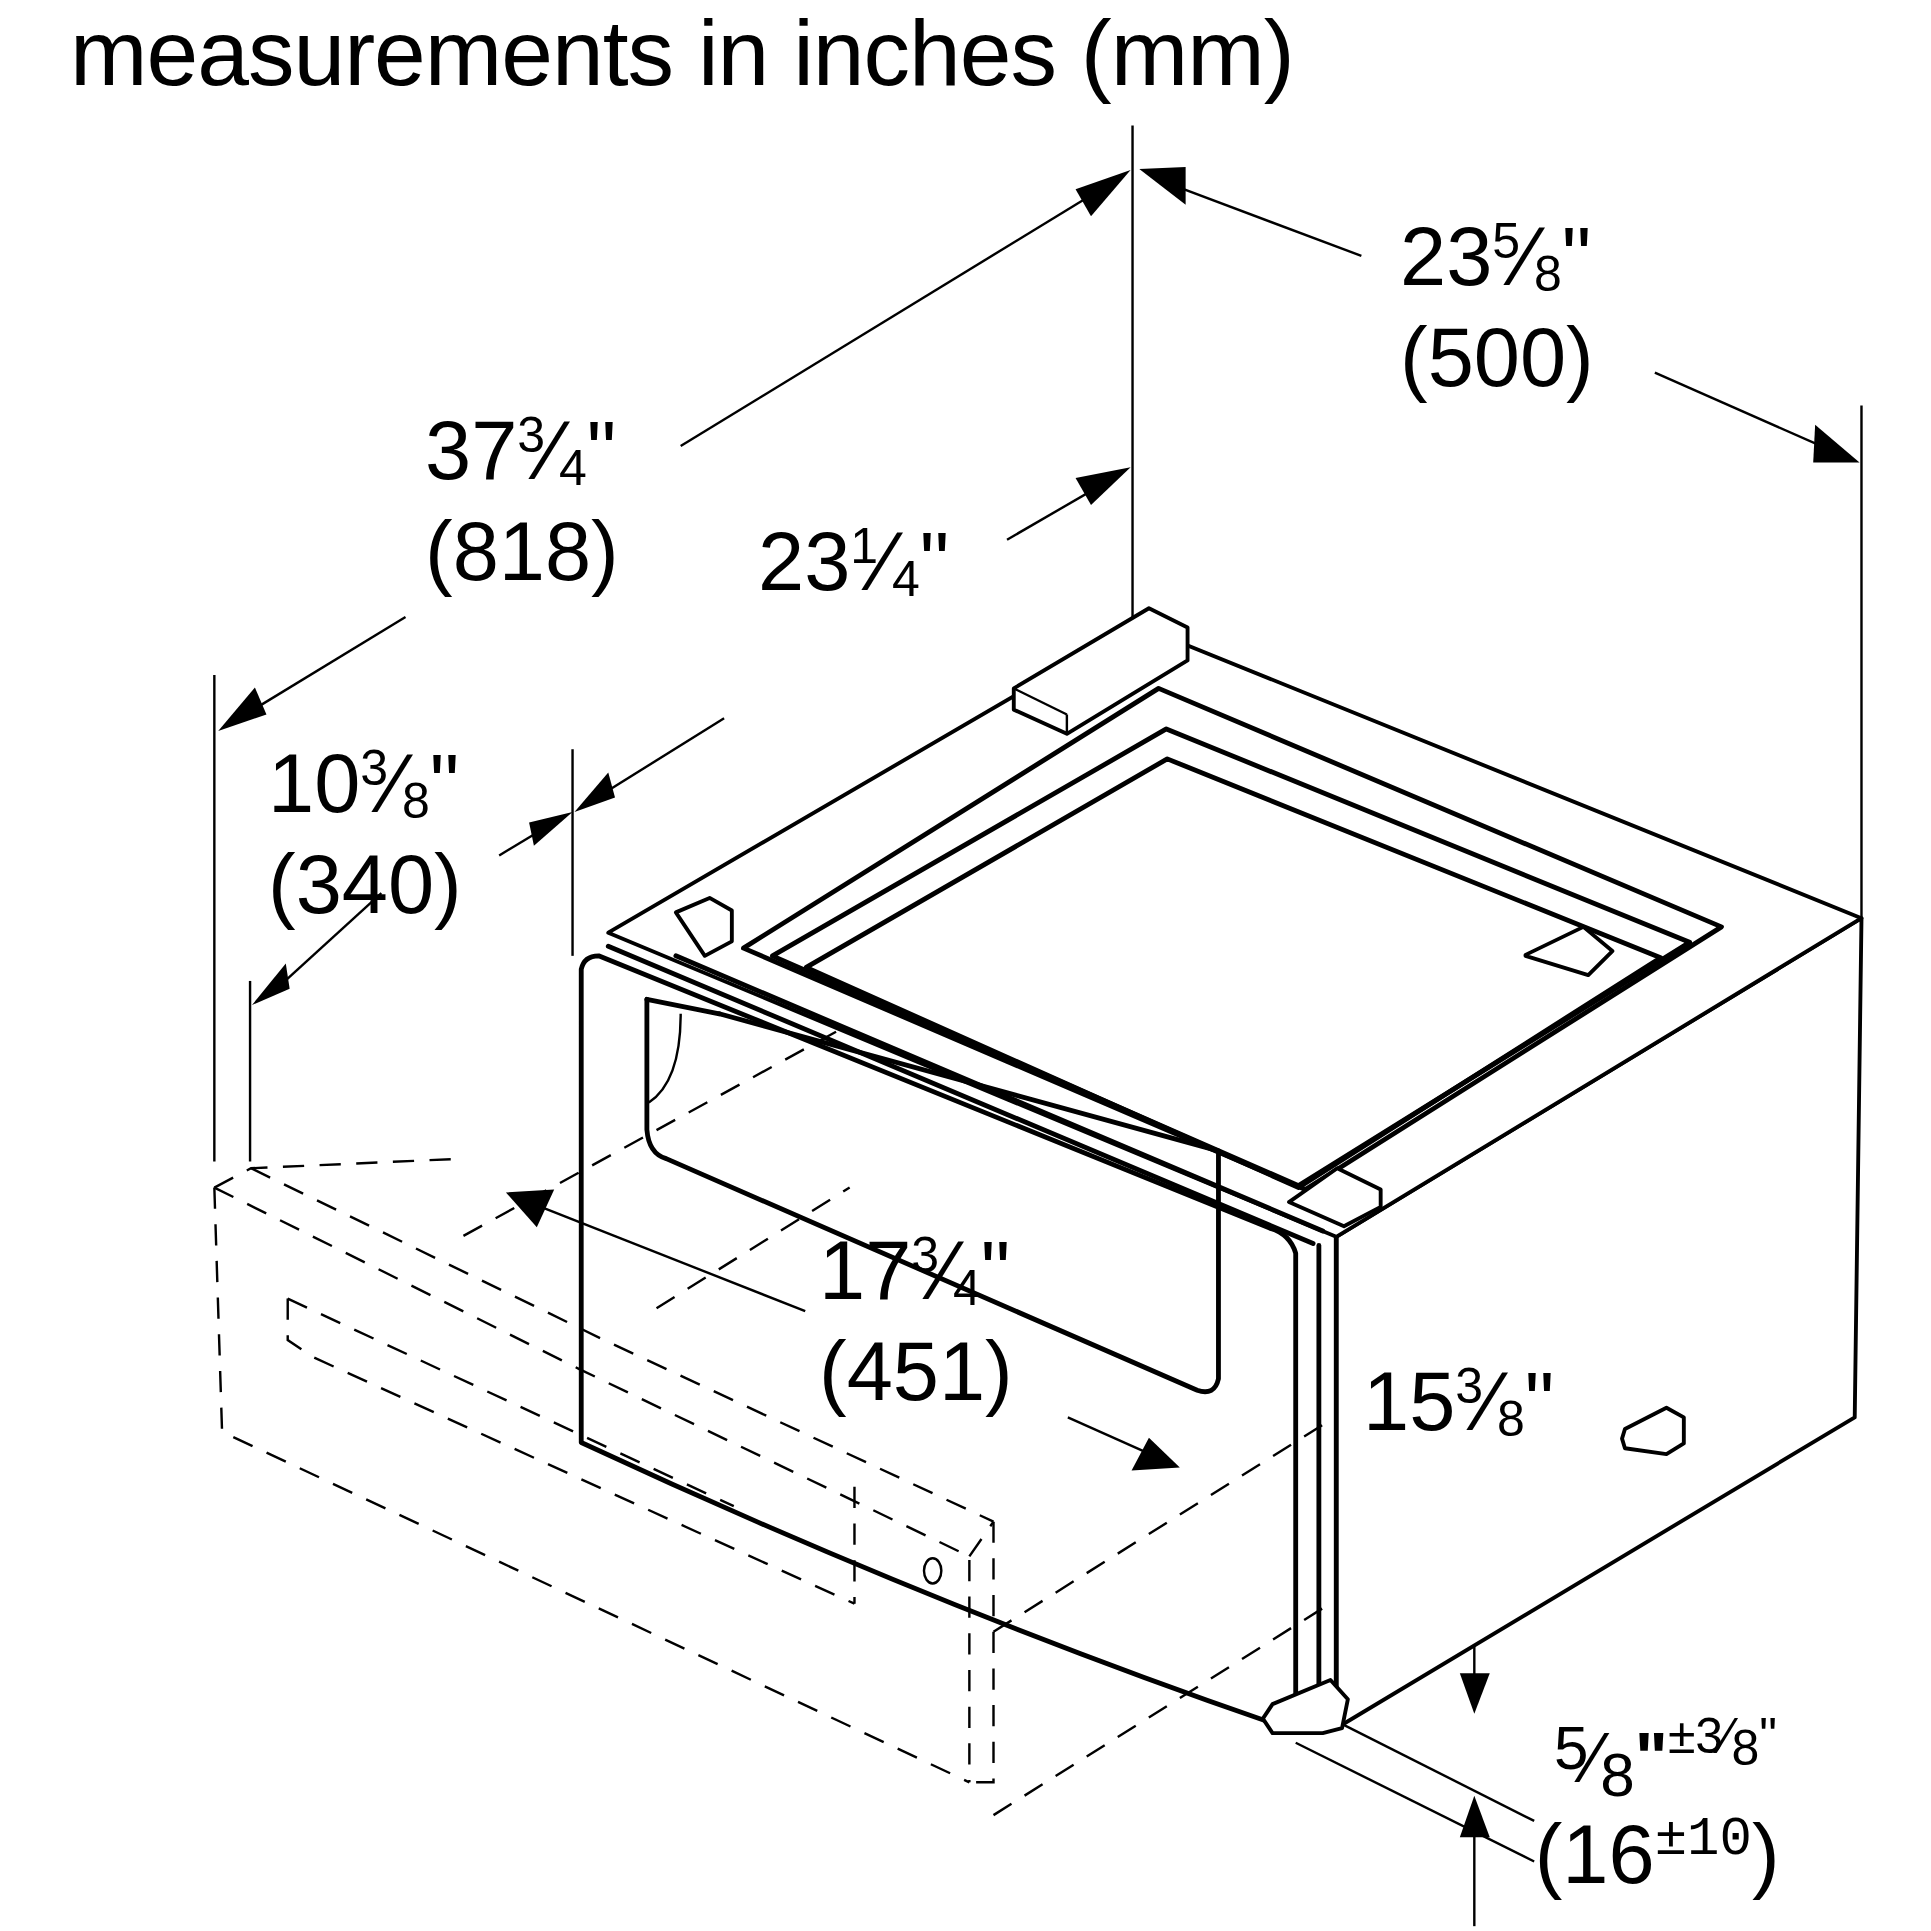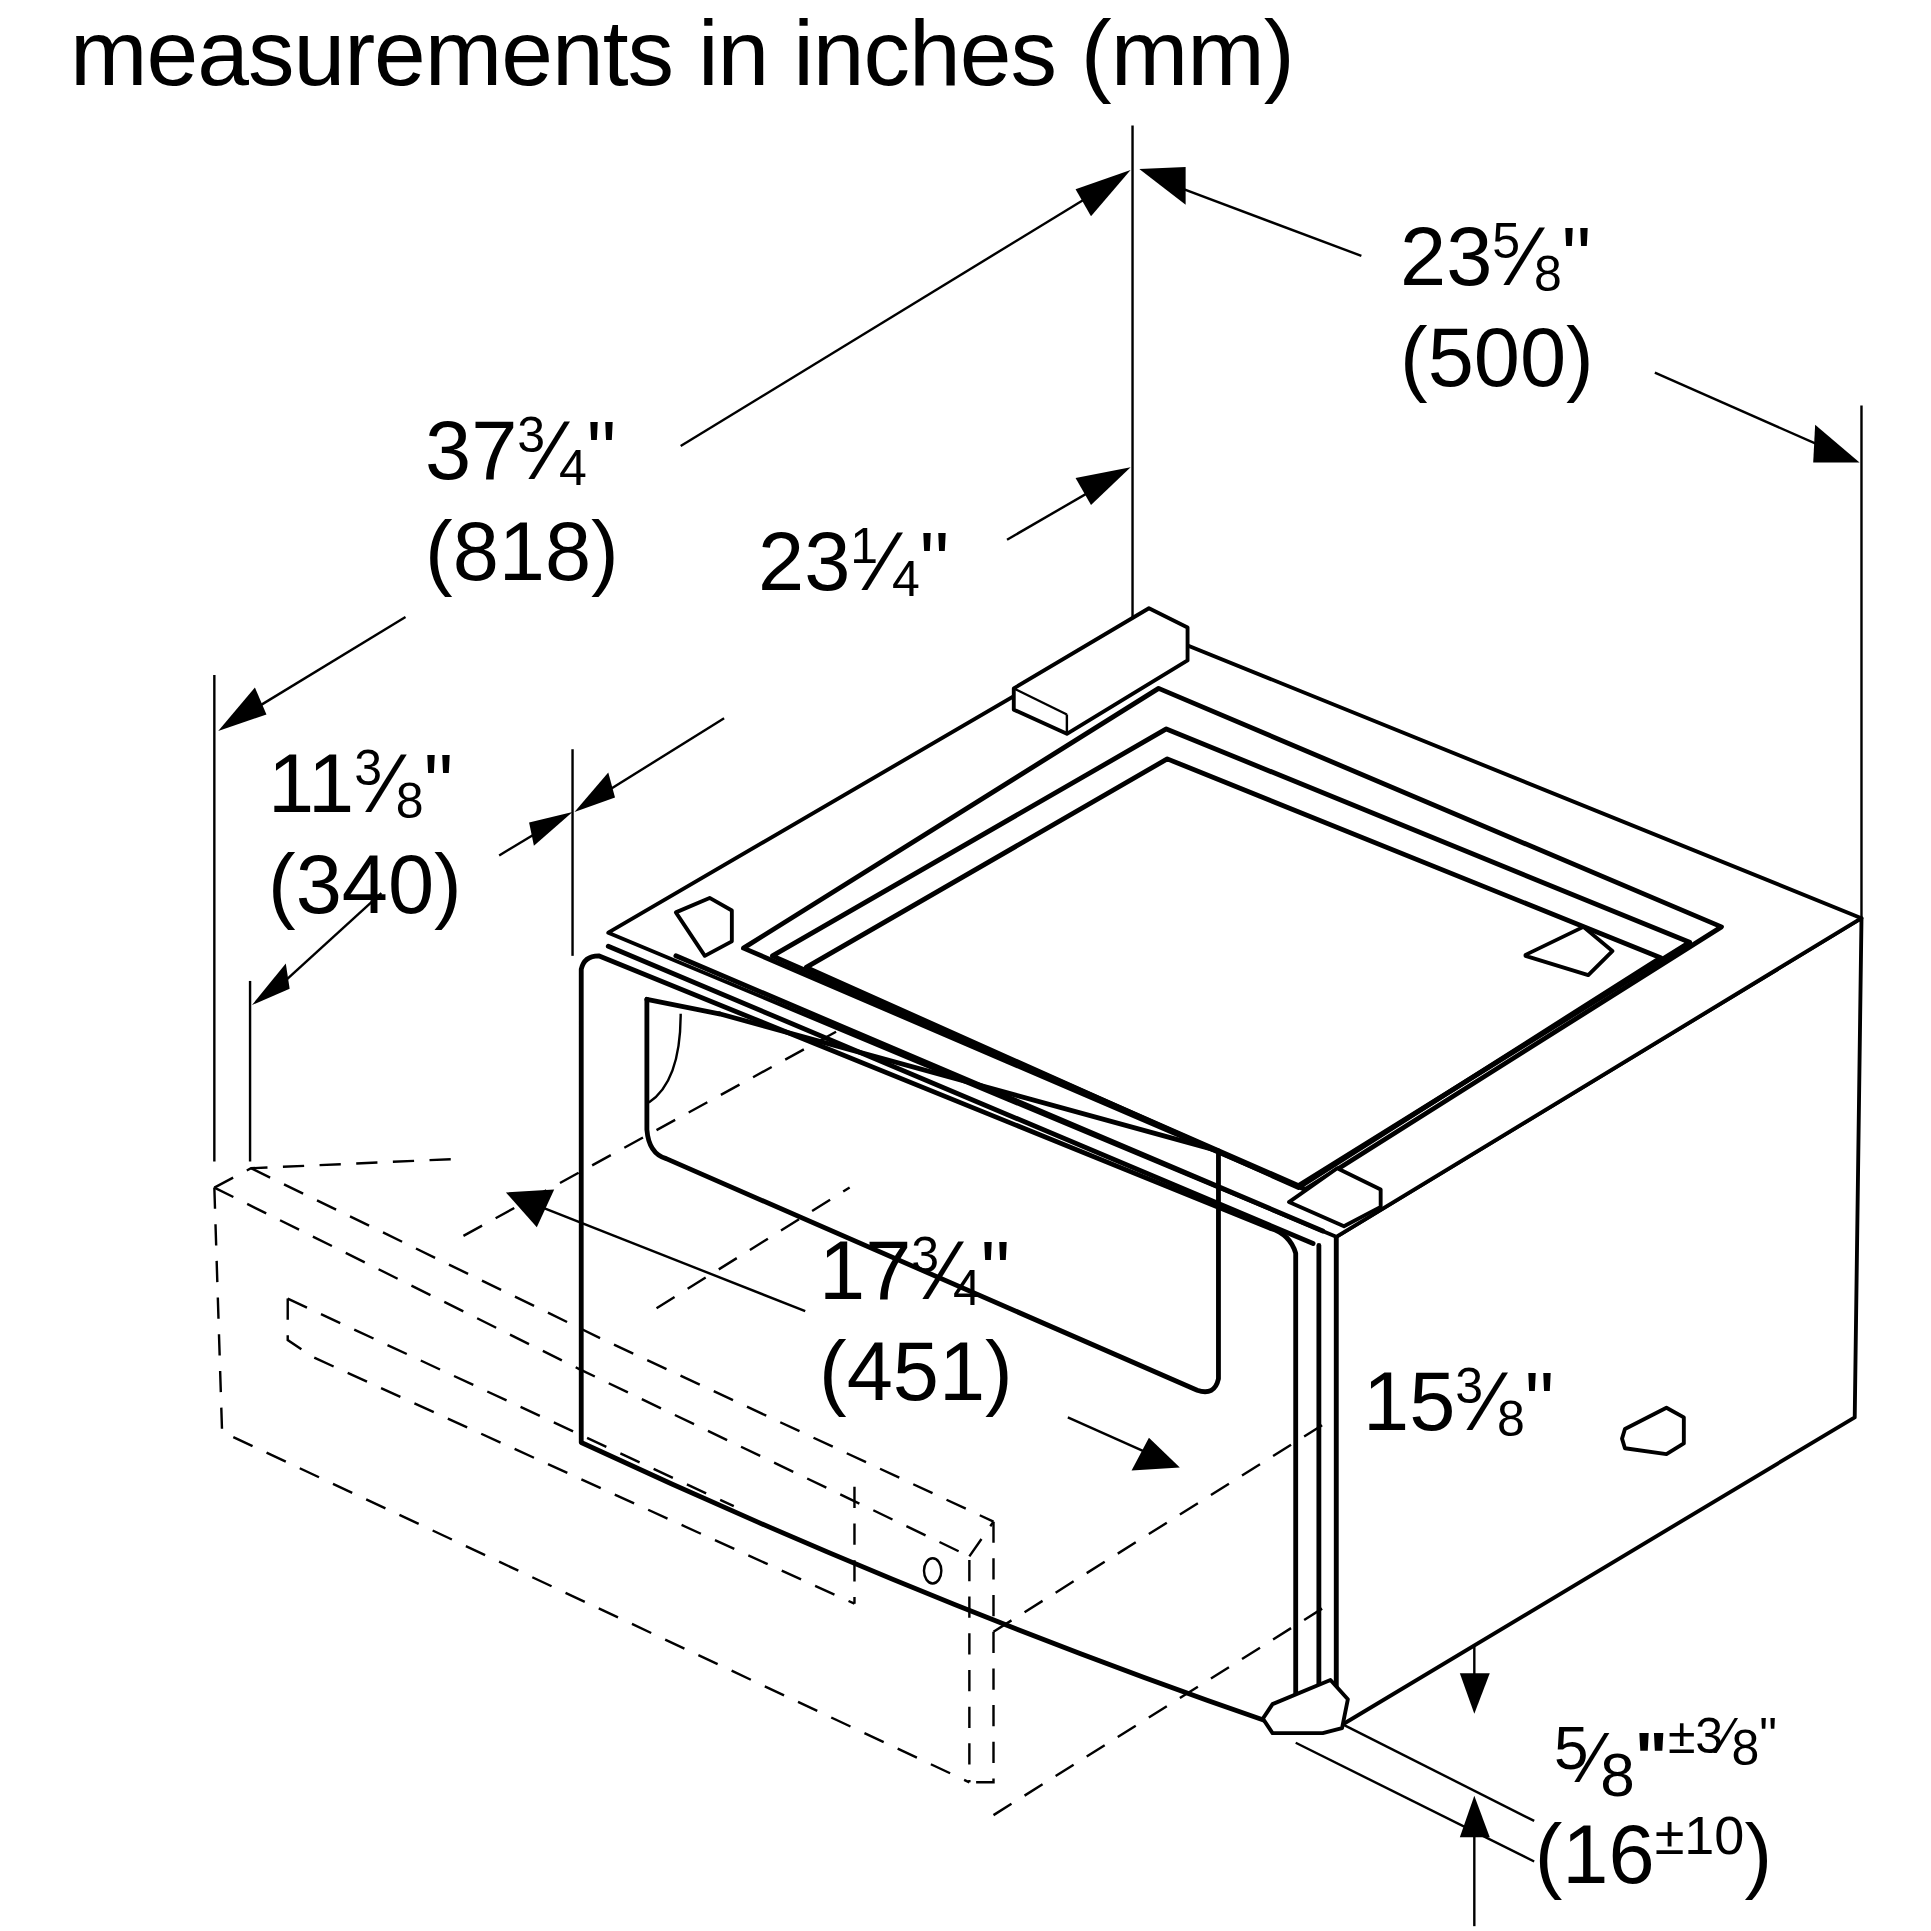--- a/index.html
+++ b/index.html
@@ -3,21 +3,21 @@
 <meta charset="utf-8">
 <style>
   html, body { margin: 0; padding: 0; background: #ffffff; }
   body { width: 1931px; height: 1931px; position: relative; overflow: hidden; font-family: "Liberation Sans", sans-serif; color: #000; }
   #drawing { position: absolute; left: 0; top: 0; width: 1931px; height: 1931px; }
   .title { position: absolute; left: 70px; top: 0; font-size: 93px; line-height: 106px; letter-spacing: -1px; white-space: nowrap; }
   .dim { position: absolute; font-size: 83px; line-height: 89px; white-space: nowrap; }
   .dim .frac { font-size: 50px; position: relative; top: -27px; }
   .dim .frac-b { font-size: 50px; position: relative; top: 5.8px; }
   .dim .slash { font-size: 83px; }
-  .dim .sup { font-size: 54px; position: relative; top: -29px; }
+  .dim .sup { font-size: 54px; position: relative; top: -29px; font-family: Liberation Mono, monospace; }
   .dim .tol { font-size: 50px; position: relative; top: -29px; }
   .line-in, .line-mm { display: block; }
   svg .thick { stroke: #000; stroke-width: 5; fill: none; stroke-linejoin: round; stroke-linecap: round; }
   svg .med { stroke: #000; stroke-width: 4; fill: #fff; stroke-linejoin: round; }
   svg .thin { stroke: #000; stroke-width: 2.5; fill: none; }
   svg .dash { stroke: #000; stroke-width: 2.5; fill: none; stroke-dasharray: 22 16; }
   svg .arrow { fill: #000; stroke: none; }
 </style>
 </head>
 <body>
@@ -137,21 +137,21 @@
 <div class="dim" style="left:1400px; top:212px;">
   <span class="line-in"><span>23</span><span class="frac">5</span><span class="slash">⁄</span><span class="frac-b">8</span><span>"</span></span>
   <span class="line-mm">(500)</span>
 </div>
 
 <div class="dim" style="left:758px; top:517px;">
   <span class="line-in"><span>23</span><span class="frac">1</span><span class="slash">⁄</span><span class="frac-b">4</span><span>"</span></span>
 </div>
 
 <div class="dim" style="left:268px; top:739px;">
-  <span class="line-in"><span>11</span><span class="frac">3</span><span class="slash">⁄</span><span class="frac-b">8</span><span>"</span></span>
+  <span class="line-in"><span>10</span><span class="frac">3</span><span class="slash">⁄</span><span class="frac-b">8</span><span>"</span></span>
   <span class="line-mm">(340)</span>
 </div>
 
 <div class="dim" style="left:819px; top:1226px;">
   <span class="line-in"><span>17</span><span class="frac">3</span><span class="slash">⁄</span><span class="frac-b">4</span><span>"</span></span>
   <span class="line-mm">(451)</span>
 </div>
 
 <div class="dim" style="left:1363px; top:1357px;">
   <span class="line-in"><span>15</span><span class="frac">3</span><span class="slash">⁄</span><span class="frac-b">8</span><span>"</span></span>

